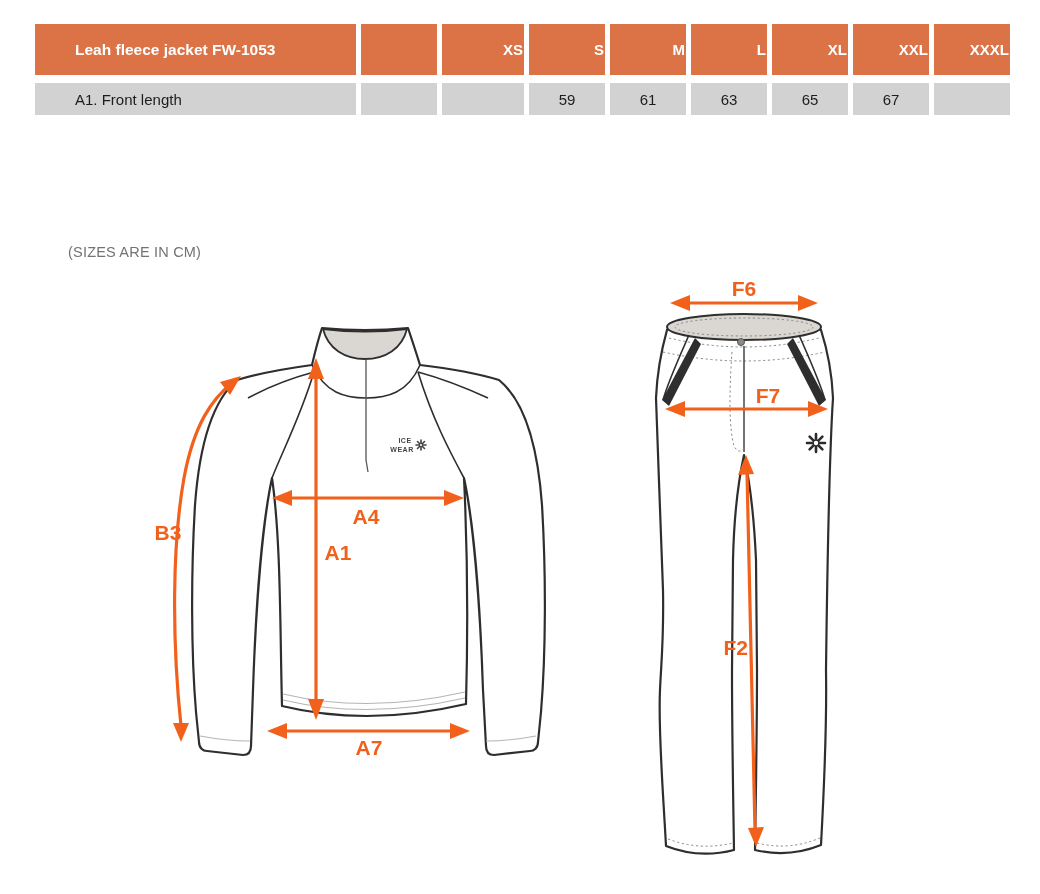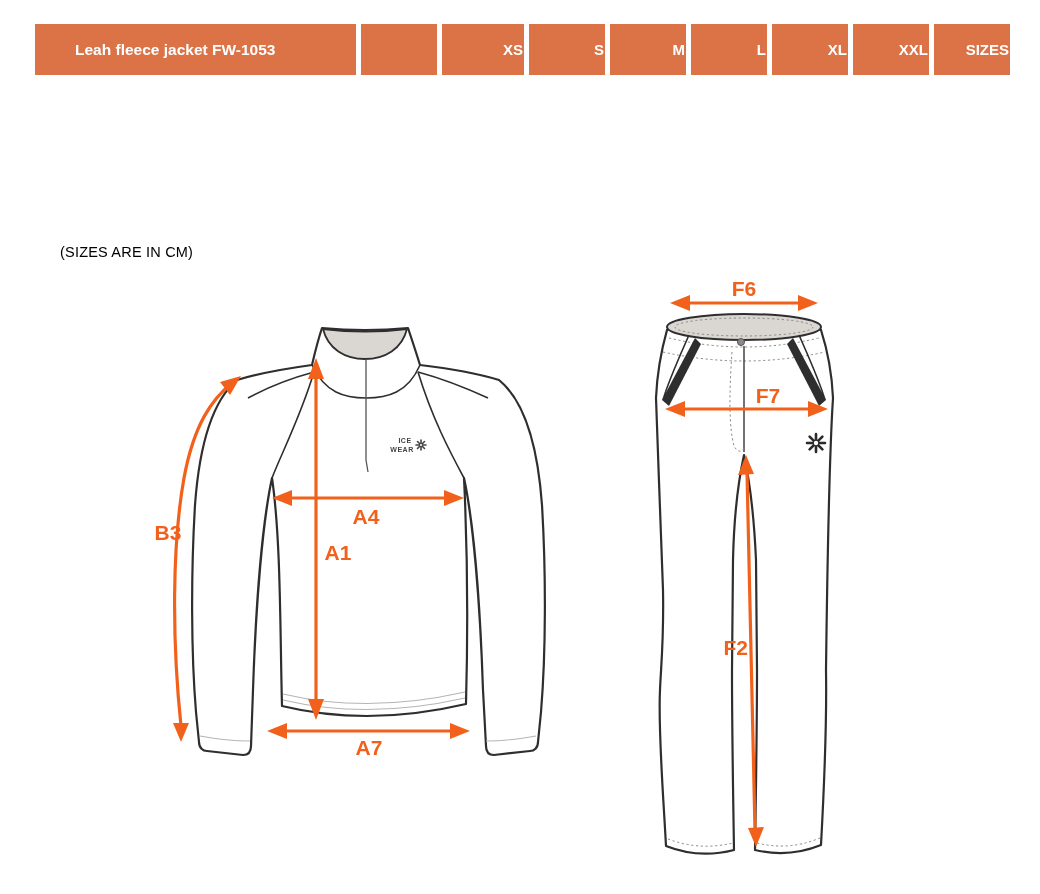--- a/index.html
+++ b/index.html
@@ -7,21 +7,21 @@
         font-family:"Liberation Sans",sans-serif;}
   table.size-table{position:absolute;left:30px;top:16px;border-collapse:separate;
         border-spacing:5px 8px;table-layout:fixed;}
   .size-table th{background:#DB7346;color:#ffffff;font-weight:bold;height:49px;
         font-size:15px;vertical-align:middle;text-align:right;}
   .size-table th.product{text-align:left;padding-left:40px;font-size:15.5px;margin-top:48px;}
   .size-table td{height:30px;font-size:15px;color:#1d1d1d;text-align:center;vertical-align:middle;}
   .size-table td.rowlabel{text-align:left;padding-left:40px;}
   .size-table tr.dark td{background:#D2D2D2;}
   .size-table tr.light td{background:#E4E4E4;}
-  .units-note{position:absolute;left:60px;top:244px;color:#000000;font-size:14.5px;letter-spacing:.2px;}
+  .units-note{position:absolute;left:68px;top:244px;color:#737373;font-size:14.5px;letter-spacing:.2px;}
   svg.diagrams{position:absolute;left:0;top:270px;}
   .outline{fill:#ffffff;stroke:#2e2e2e;stroke-width:2.2;stroke-linejoin:round;}
   .seam{fill:none;stroke:#2e2e2e;stroke-width:1.6;}
   .thin{fill:none;stroke:#b5b5b5;stroke-width:1.1;}
   .stitch{fill:none;stroke:#8a8a8a;stroke-width:1;stroke-dasharray:2.2,2.6;}
   .arrowline{fill:none;stroke:#F2611C;stroke-width:3.2;}
   .arrowhead{fill:#F2611C;stroke:none;}
   .mlabel{fill:#F2611C;font-family:"Liberation Sans",sans-serif;font-size:21px;font-weight:bold;}
   .logotext{fill:#444;font-family:"Liberation Sans",sans-serif;font-size:7px;font-weight:bold;letter-spacing:.5px;}
 </style>
@@ -45,24 +45,35 @@
     <thead>
       <tr>
         <th class="product">Leah fleece jacket FW-1053</th>
         <th></th>
         <th>XS</th>
         <th>S</th>
         <th>M</th>
         <th>L</th>
         <th>XL</th>
         <th>XXL</th>
-        <th>SIZES</th>
+        <th>XXXL</th>
       </tr>
     </thead>
     <tbody>
+      <tr class="dark">
+        <td class="rowlabel">A1. Front length</td>
+        <td></td>
+        <td></td>
+        <td>59</td>
+        <td>61</td>
+        <td>63</td>
+        <td>65</td>
+        <td>67</td>
+        <td></td>
+      </tr>
     </tbody>
   </table>
 
   <div class="units-note">(SIZES ARE IN CM)</div>
 
   <svg class="diagrams" width="1040" height="624" viewBox="0 270 1040 624">
 
     <g>
       <path class="outline" d="
         M322,328 Q365,332 408,328

